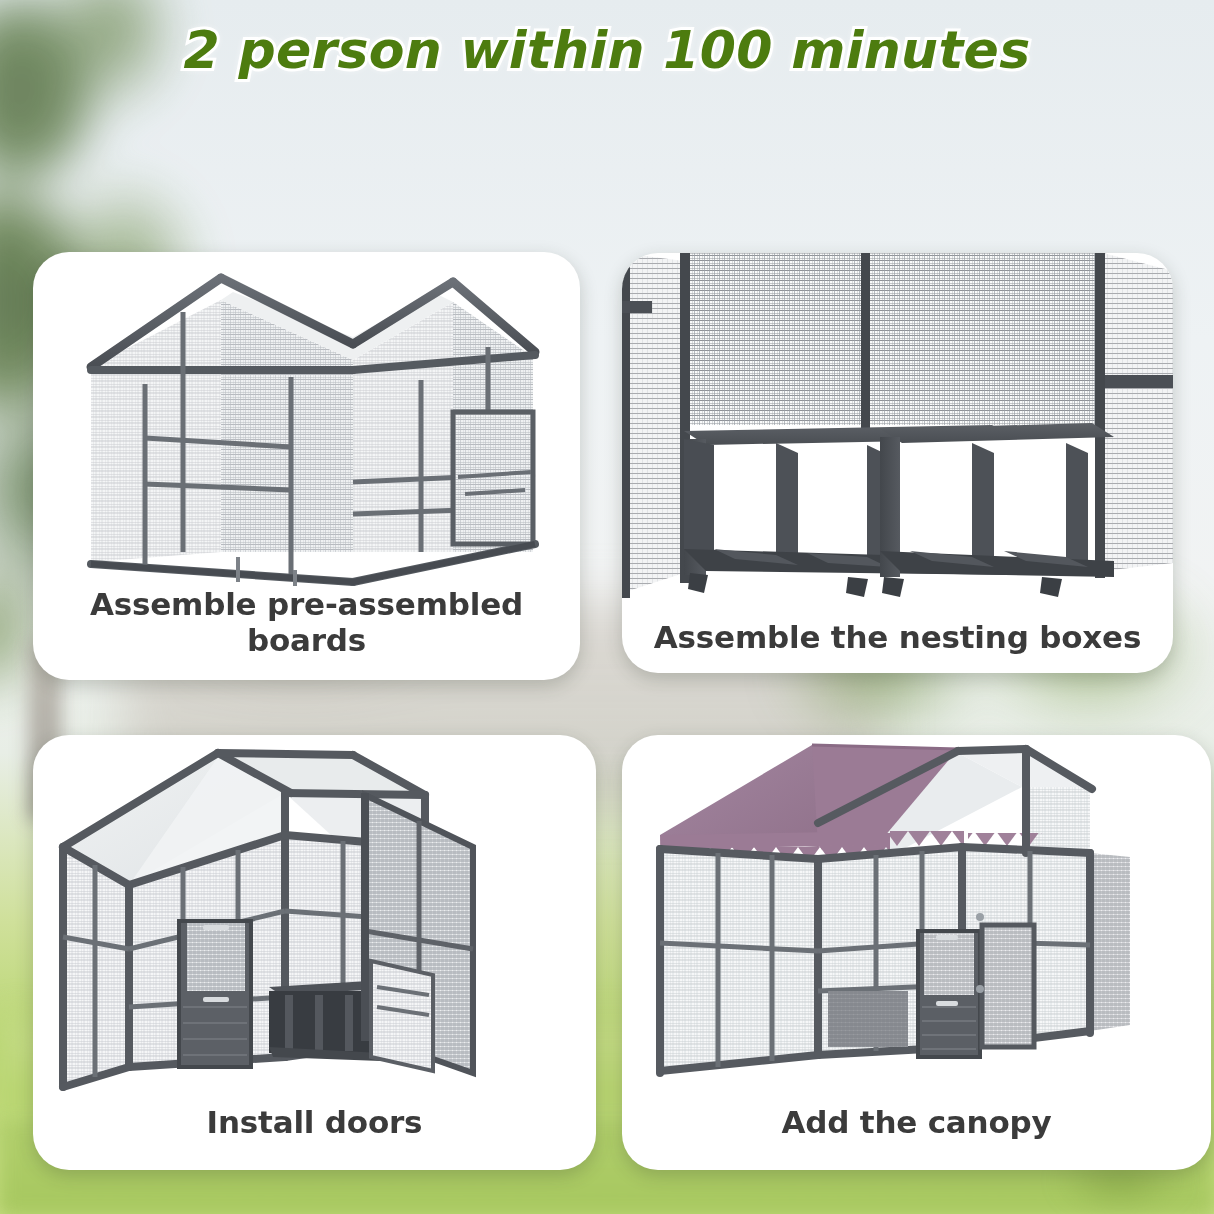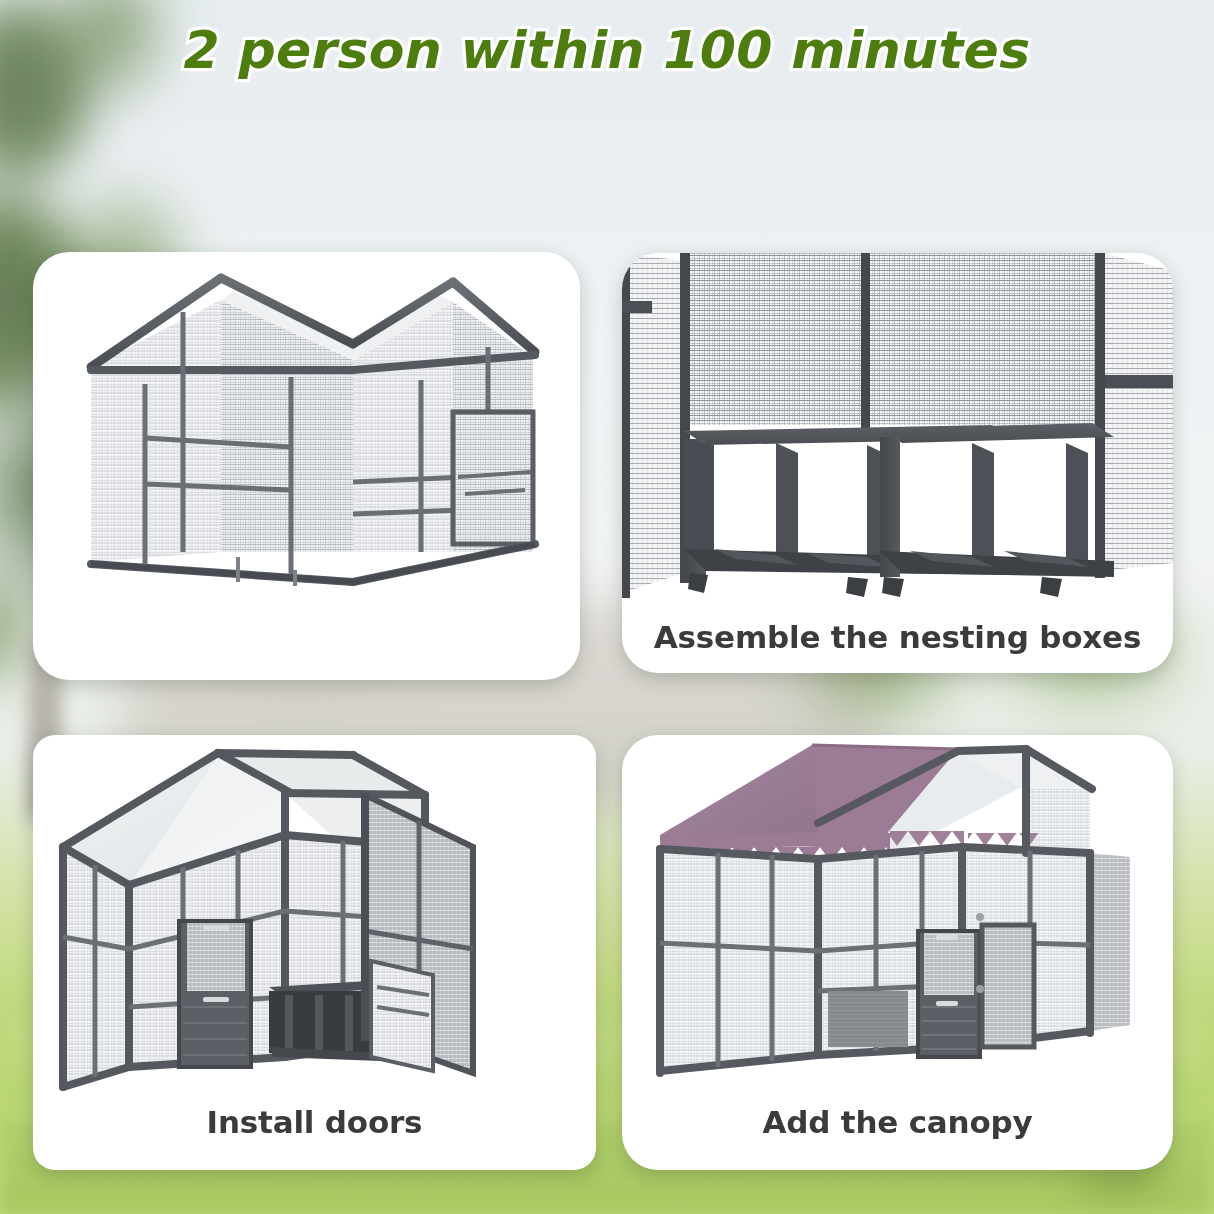--- a/index.html
+++ b/index.html
@@ -89,22 +89,22 @@
 
   
   .grid{position:absolute;left:33px;top:252px;width:1140px;height:930px;z-index:4;}
   .card{
     position:absolute;background:#ffffff;border-radius:36px;
     box-shadow:0 6px 18px rgba(40,50,35,.22);
     overflow:hidden;
   }
   .card-1{left:0;top:0;width:547px;height:428px;}
   .card-2{left:589px;top:1px;width:551px;height:420px;}
-  .card-3{left:0;top:483px;width:563px;height:435px;border-radius:22px;}
-  .card-4{left:589px;top:483px;width:551px;height:435px;}
+  .card-3{left:0;top:483px;width:563px;height:435px;}
+  .card-4{left:589px;top:483px;width:551px;height:435px;padding-left:38px;}
   .cap{
     position:absolute;left:0;right:0;bottom:0;
     font-family:"DejaVu Sans", sans-serif;
     font-size:30px;font-weight:bold;color:#3b3b3b;
     text-align:center;line-height:1.14;letter-spacing:-.2px;
   }
   .card-1 .cap{bottom:22px;font-size:31px;}
   .card-2 .cap{bottom:18px;font-size:31px;}
   .card-3 .cap{bottom:30px;font-size:31px;}
   .card-4 .cap{bottom:30px;font-size:31px;}
@@ -196,20 +196,24 @@
           <path d="M432,242 L492,238"></path>
         </g>
 
         <path d="M58,312 L320,330 L502,292" fill="none" stroke="#474b51" stroke-width="6" stroke-linejoin="round"></path>
 
         <g stroke="#7d8288" stroke-width="4">
           <path d="M205,305 L205,330"></path>
           <path d="M262,318 L262,334"></path>
         </g>
       </svg>
+    </div>
+    <div class="cap">
+      <div>Assemble pre-assembled</div>
+      <div>boards</div>
     </div>
   </div>
 
   <div class="card card-2">
     <div class="art-wrap">
       <svg viewBox="0 0 551 360" width="551" height="360" aria-hidden="true">
         <defs>
           <pattern id="mesh2" width="5" height="5" patternUnits="userSpaceOnUse">
             <rect width="5" height="5" fill="#fafbfb"></rect>
             <path d="M0 0H5M0 2.5H5" stroke="#7c8086" stroke-width="0.85"></path>

